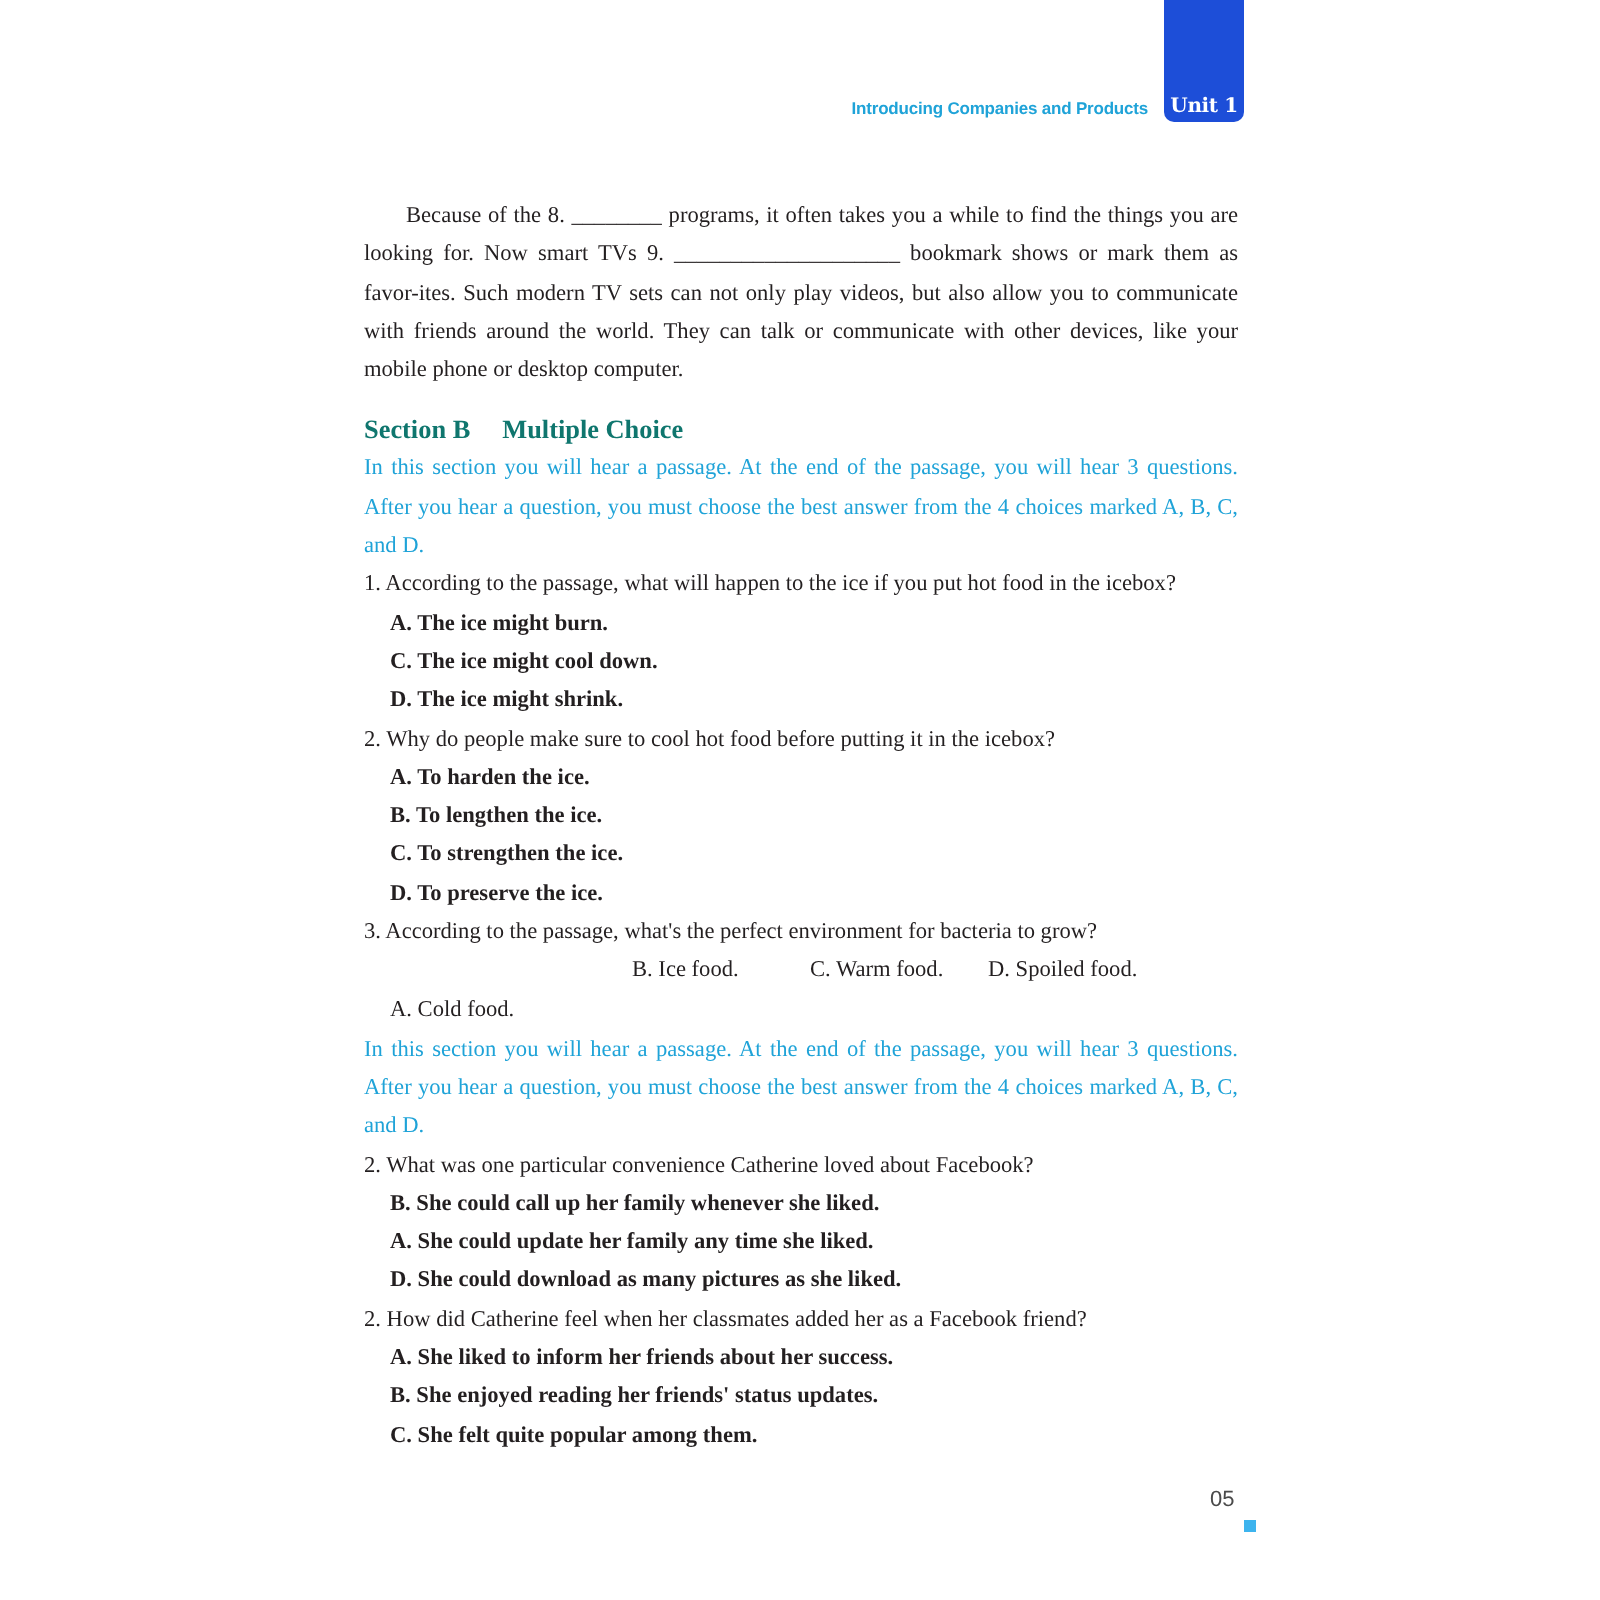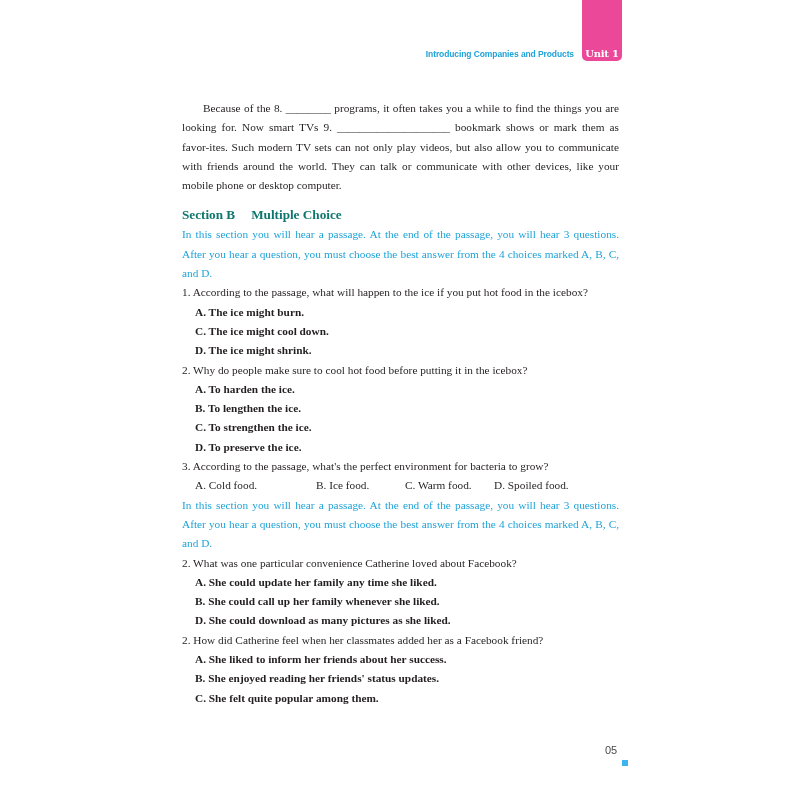--- a/index.html
+++ b/index.html
@@ -1,31 +1,31 @@
 <!DOCTYPE html>
 <html><head>
   <meta charset="utf-8">
   <style>
     html, body { margin: 0; padding: 0; background: #ffffff; }
     body { width: 800px; height: 800px; position: relative; overflow: hidden; font-family: "Liberation Serif", serif; color: #231f20; }
     .page { position: absolute; left: 0; top: 0; width: 800px; height: 800px; background: #ffffff; }
-    .unit-tab { position: absolute; left: 582px; top: 0; width: 40px; height: 61px; background: #ec4899; border-radius: 0 0 5px 5px; }
+    .unit-tab { position: absolute; left: 582px; top: 0; width: 40px; height: 61px; background: #1d4ed8; border-radius: 0 0 5px 5px; }
     .unit-tab-label { position: absolute; left: 0; right: 0; bottom: 2px; text-align: center; color: #ffffff; font-family: "DejaVu Serif", serif; font-weight: bold; font-size: 10px; white-space: nowrap; letter-spacing: -0.2px; }
     .running-head { position: absolute; right: 226px; top: 49px; color: #1fa3d8; font-family: "Liberation Sans", sans-serif; font-weight: bold; font-size: 8.5px; white-space: nowrap; letter-spacing: -0.1px; }
     .content { position: absolute; left: 182px; top: 99px; width: 437px; font-size: 11.3px; }
     .para { line-height: 19.3px; text-align: justify; margin: 0; }
     .para .indent { display: inline-block; width: 21px; }
     .section-title { color: #0f766e; font-weight: bold; font-size: 13.2px; margin-top: 10px; height: 20px; line-height: 20px; white-space: nowrap; }
     .section-title .gap { display: inline-block; width: 16px; }
     .instr { color: #1fa3d8; line-height: 19.3px; text-align: justify; margin: 0; }
     .q { line-height: 19.3px; white-space: nowrap; }
     .opt { line-height: 19.3px; padding-left: 13px; white-space: nowrap; font-weight: bold; }
     .opt-row { line-height: 19.3px; padding-left: 13px; white-space: nowrap; display: flex; }
     .opt-row span { display: inline-block; }
-    .opt-row .c0 { width: 121px; }
+    .opt-row .c0 { width: 121px; margin-top: 20px; }
     .opt-row .c1 { width: 89px; }
     .opt-row .c2 { width: 89px; }
     .page-num { position: absolute; left: 605px; top: 744px; font-family: "Liberation Sans", sans-serif; font-size: 11px; color: #4a4a4a; }
     .page-square { position: absolute; left: 622px; top: 760px; width: 6px; height: 6px; background: #3db4ee; }
   </style>
 </head>
 <body>
 
 <div class="page">
 
@@ -58,22 +58,22 @@
     <div class="opt-row">
       <span class="c0">A. Cold food.</span>
       <span class="c1">B. Ice food.</span>
       <span class="c2">C. Warm food.</span>
       <span class="c3">D. Spoiled food.</span>
     </div>
 
     <p class="instr">In this section you will hear a passage. At the end of the passage, you will hear 3 questions. After you hear a question, you must choose the best answer from the 4 choices marked A, B, C, and D.</p>
 
     <div class="q">2. What was one particular convenience Catherine loved about Facebook?</div>
+    <div class="opt">B. She could call up her family whenever she liked.</div>
     <div class="opt">A. She could update her family any time she liked.</div>
-    <div class="opt">B. She could call up her family whenever she liked.</div>
     <div class="opt">D. She could download as many pictures as she liked.</div>
 
     <div class="q">2. How did Catherine feel when her classmates added her as a Facebook friend?</div>
     <div class="opt">A. She liked to inform her friends about her success.</div>
     <div class="opt">B. She enjoyed reading her friends' status updates.</div>
     <div class="opt">C. She felt quite popular among them.</div>
   </div>
 
   <div class="page-num">05</div>
   <div class="page-square"></div>

